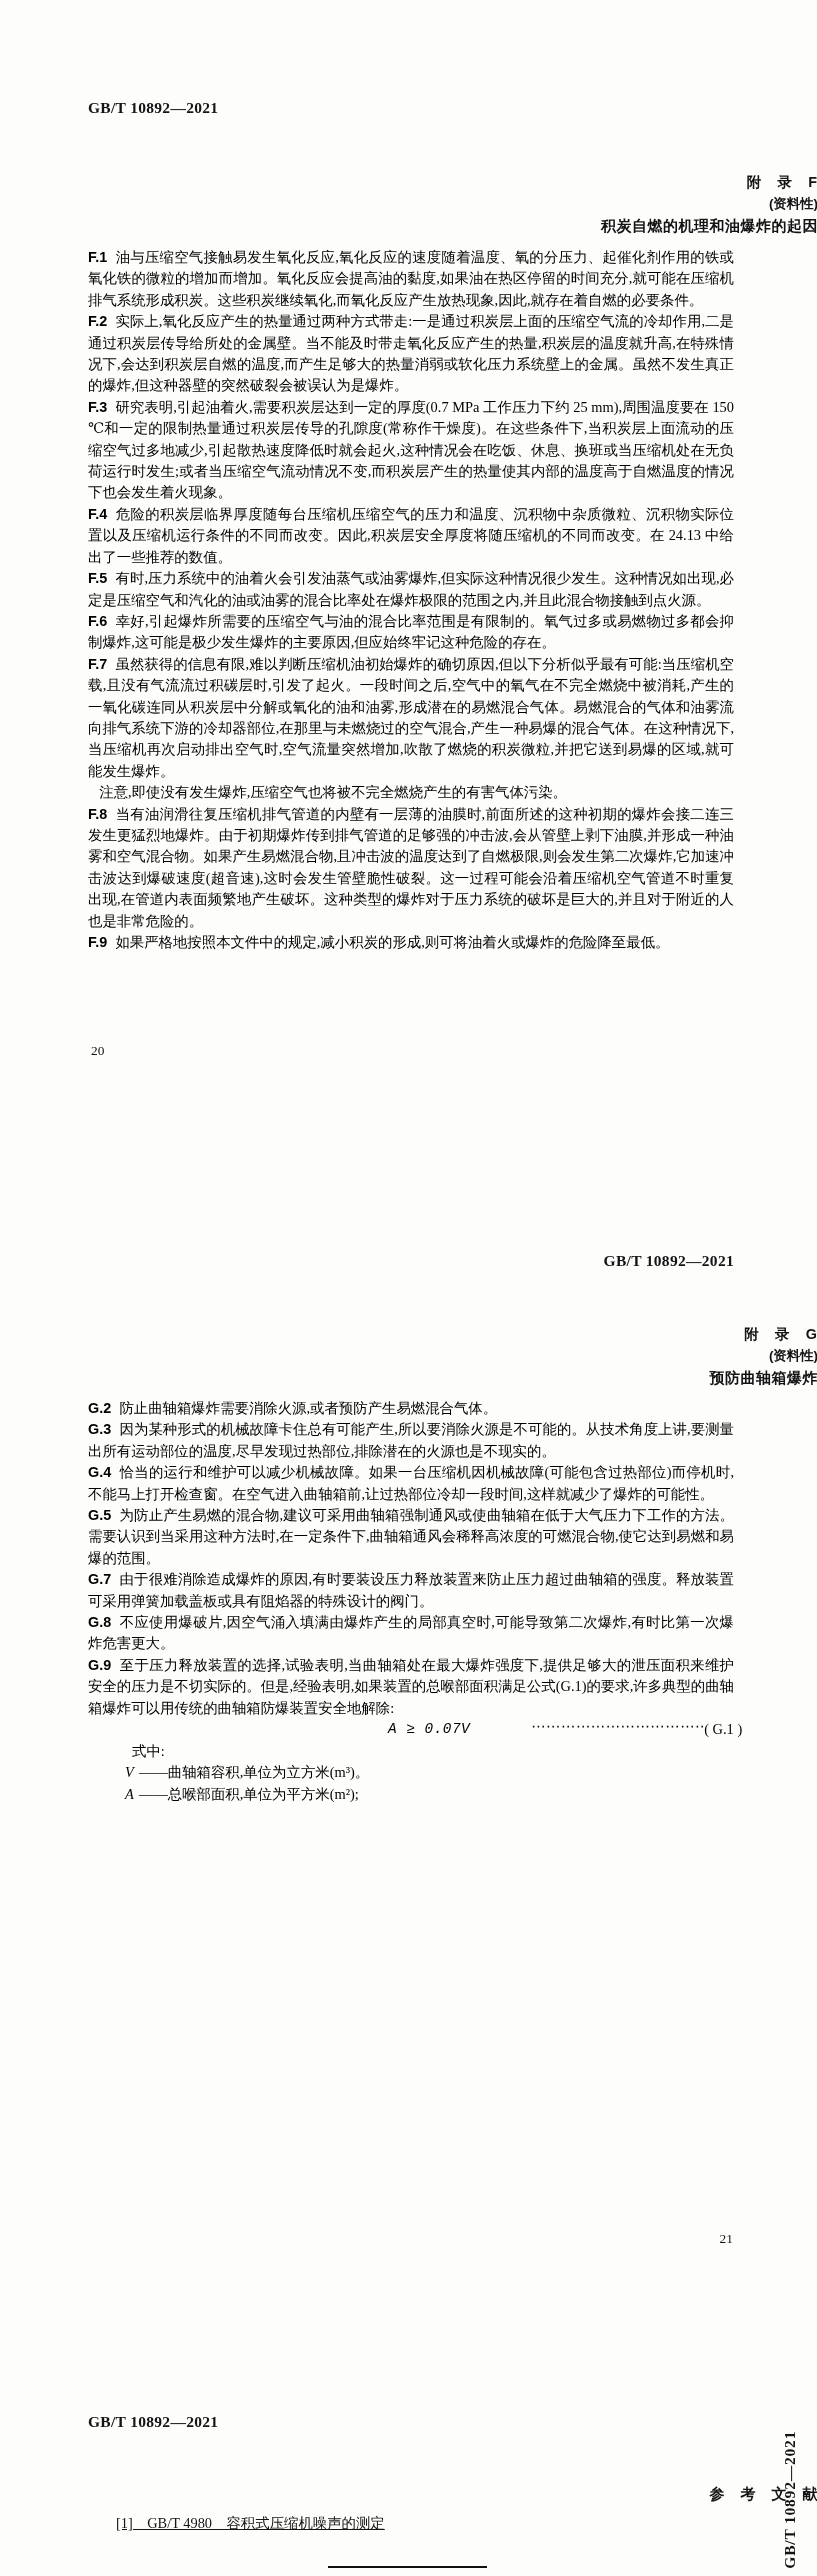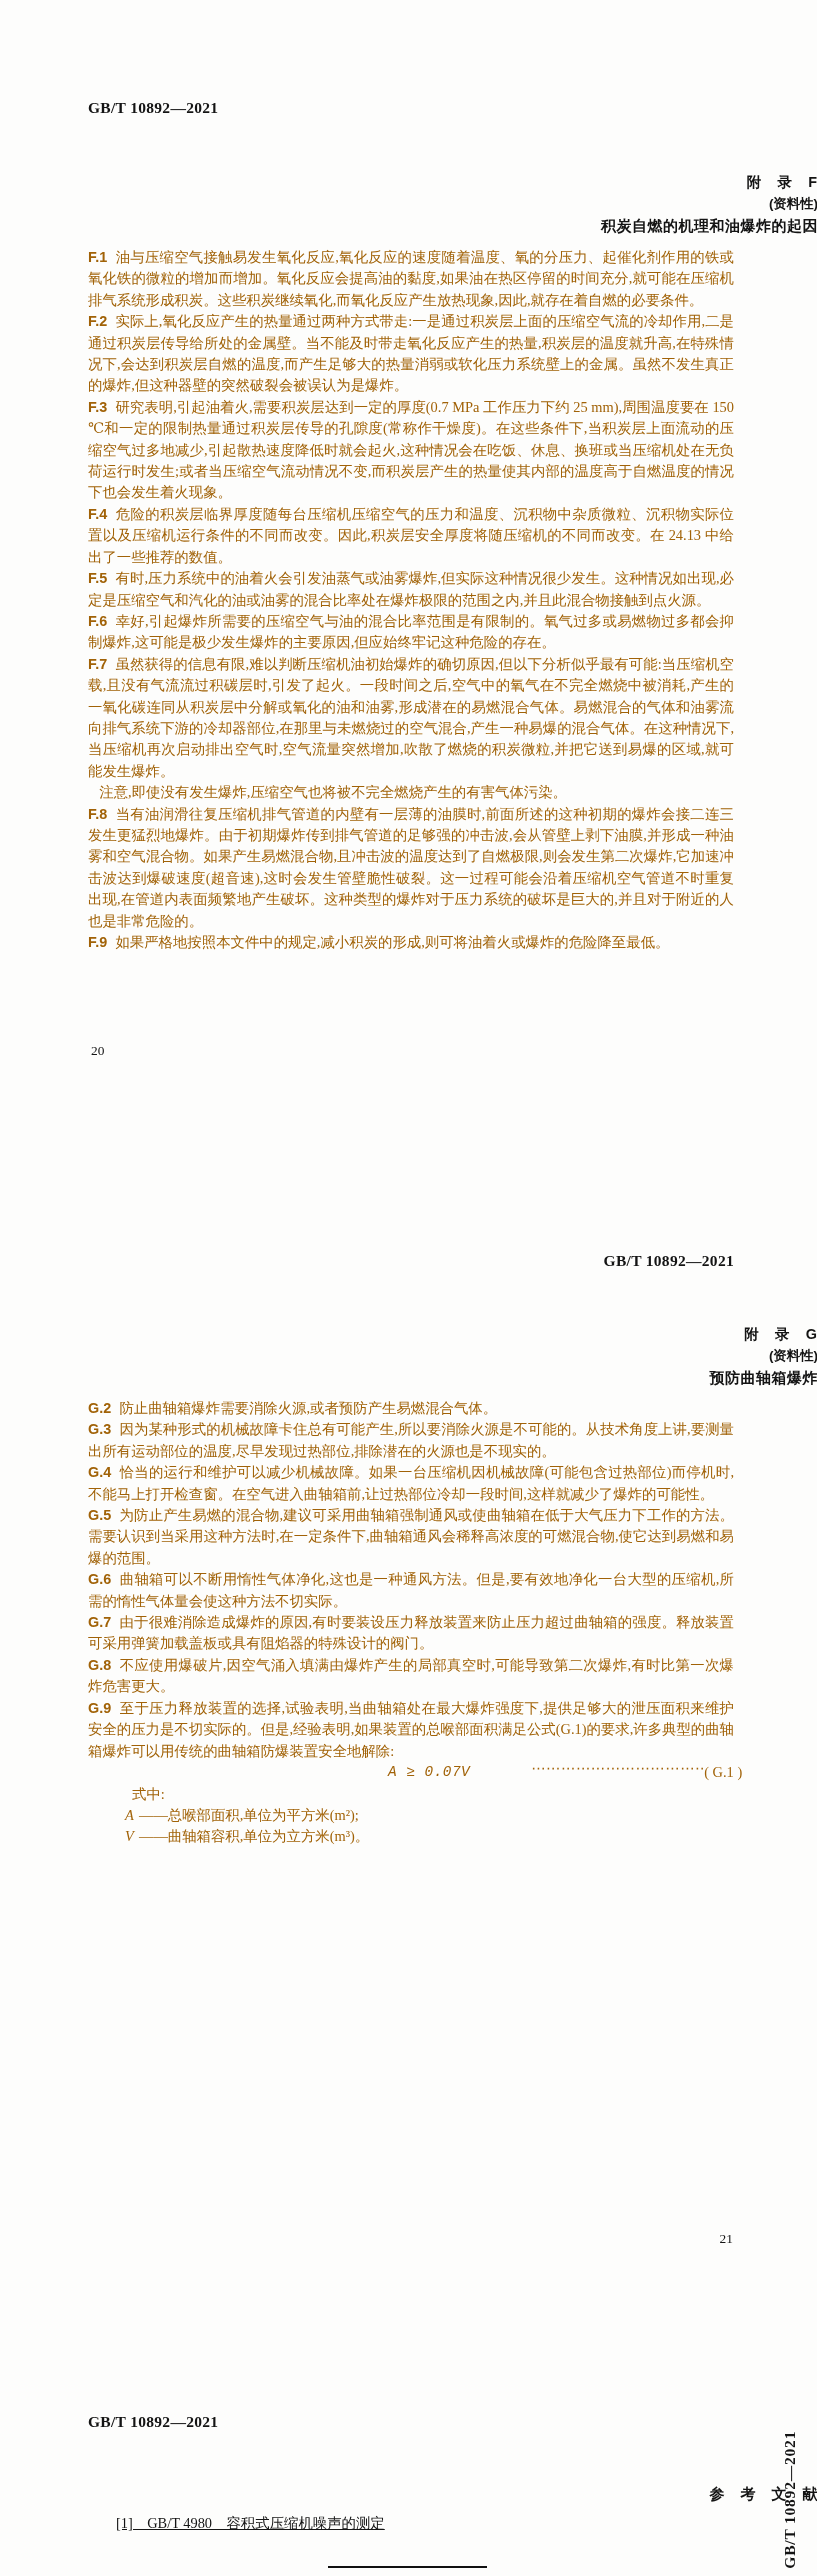--- a/index.html
+++ b/index.html
@@ -24,21 +24,21 @@
   
   .h-center { position:absolute; left:0; width:100%; text-align:right; white-space:nowrap;padding-left:28px; }
   .appendix-line { font:700 14.4px/1.2 "Liberation Sans","DejaVu Sans",sans-serif; letter-spacing:1px; }
   .kind-line     { font:700 13.4px/1.2 "Liberation Sans","DejaVu Sans",sans-serif; }
   .title-line    { font:700 15px/1.2 "Liberation Sans","DejaVu Sans",sans-serif; letter-spacing:0.5px; }
   
   .body-block {
     position:absolute; left:88px; width:646px;
     font:14.4px/21.4px "Liberation Serif","DejaVu Serif",serif;
     text-align:justify; text-align-last:left;
-    color:#a16207;
+    color:#000000;
   }
   .para { text-align:justify; text-align-last:left; }
   .plabel {
     font-family:"Liberation Sans","DejaVu Sans",sans-serif;
     font-weight:700; margin-right:8.2px;
   }
   .note { text-indent:11.3px; }
   
   .formula-row { position:relative; height:21.6px; }
   .f-expr {
@@ -109,36 +109,35 @@
 
     <div class="h-center appendix-line" style="top:1326px">附　录　G</div>
     <div class="h-center kind-line" style="top:1348px">(资料性)</div>
     <div class="h-center title-line" style="top:1369px">预防曲轴箱爆炸</div>
 
     <div class="body-block" style="top:1398px">
       <p class="para"><b class="plabel">G.2</b><span>防止曲轴箱爆炸需要消除火源,或者预防产生易燃混合气体。</span></p>
       <p class="para"><b class="plabel">G.3</b><span>因为某种形式的机械故障卡住总有可能产生,所以要消除火源是不可能的。从技术角度上讲,要测量出所有运动部位的温度,尽早发现过热部位,排除潜在的火源也是不现实的。</span></p>
       <p class="para"><b class="plabel">G.4</b><span>恰当的运行和维护可以减少机械故障。如果一台压缩机因机械故障(可能包含过热部位)而停机时,不能马上打开检查窗。在空气进入曲轴箱前,让过热部位冷却一段时间,这样就减少了爆炸的可能性。</span></p>
       <p class="para"><b class="plabel">G.5</b><span>为防止产生易燃的混合物,建议可采用曲轴箱强制通风或使曲轴箱在低于大气压力下工作的方法。需要认识到当采用这种方法时,在一定条件下,曲轴箱通风会稀释高浓度的可燃混合物,使它达到易燃和易爆的范围。</span></p>
-      <p class="para"><b class="plabel">G.6</b><span>曲轴箱可以不断用惰性气体净化,这也是一种通风方法。但是,要有效地净化一台大型的压缩机,所需的惰性气体量会使这种方法不切实际。</span></p>
       <p class="para"><b class="plabel">G.7</b><span>由于很难消除造成爆炸的原因,有时要装设压力释放装置来防止压力超过曲轴箱的强度。释放装置可采用弹簧加载盖板或具有阻焰器的特殊设计的阀门。</span></p>
       <p class="para"><b class="plabel">G.8</b><span>不应使用爆破片,因空气涌入填满由爆炸产生的局部真空时,可能导致第二次爆炸,有时比第一次爆炸危害更大。</span></p>
       <p class="para"><b class="plabel">G.9</b><span>至于压力释放装置的选择,试验表明,当曲轴箱处在最大爆炸强度下,提供足够大的泄压面积来维护安全的压力是不切实际的。但是,经验表明,如果装置的总喉部面积满足公式(G.1)的要求,许多典型的曲轴箱爆炸可以用传统的曲轴箱防爆装置安全地解除:</span></p>
 
       <div class="formula-row">
         <span class="f-expr">A ≥ 0.07V</span>
         <span class="f-right">
           <span class="f-leader">⋯⋯⋯⋯⋯⋯⋯⋯⋯⋯⋯⋯⋯⋯⋯⋯⋯⋯⋯⋯⋯⋯</span>
           <span class="f-num">( G.1 )</span>
         </span>
       </div>
 
       <p class="sym-intro">式中:</p>
+      <p class="sym-line"><i class="sym-var">V</i><span>——曲轴箱容积,单位为立方米(m³)。</span></p>
       <p class="sym-line"><i class="sym-var">A</i><span>——总喉部面积,单位为平方米(m²);</span></p>
-      <p class="sym-line"><i class="sym-var">V</i><span>——曲轴箱容积,单位为立方米(m³)。</span></p>
     </div>
 
     <div class="page-num" style="right:85px; top:2232px; text-align:right">21</div>
   </section>
 
   <section>
     <div class="std-header hdr-left" style="top:2413px">GB/T 10892—2021</div>
 
     <div class="h-center title-line" style="top:2485px">参　考　文　献</div>
 

